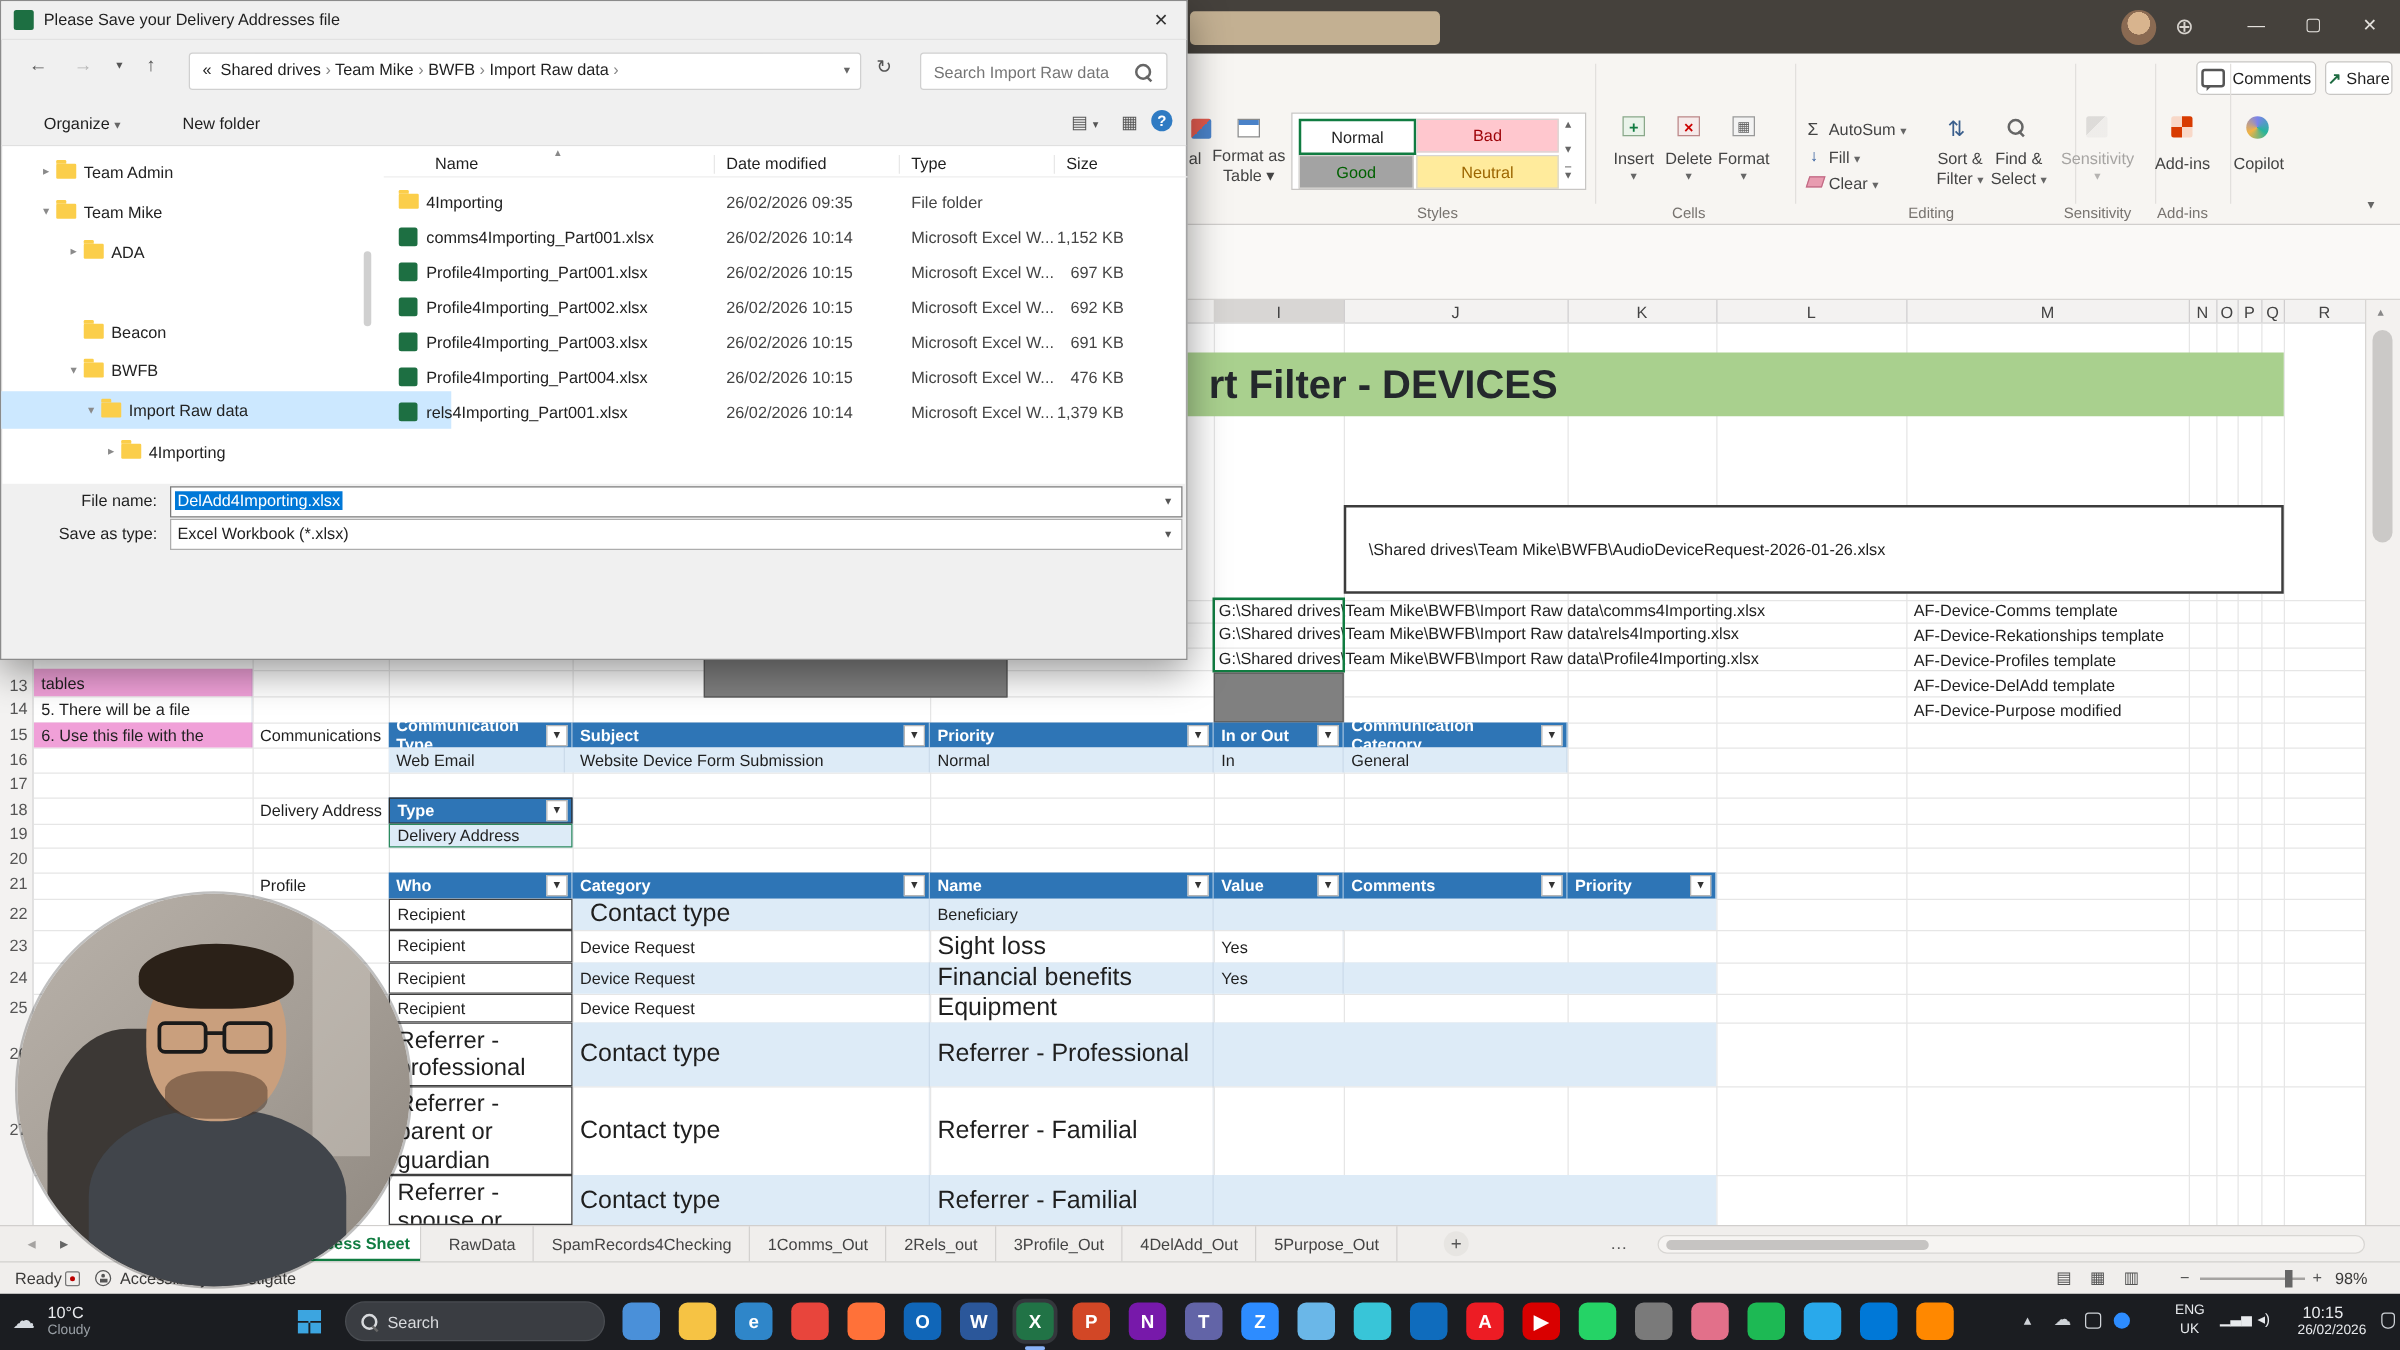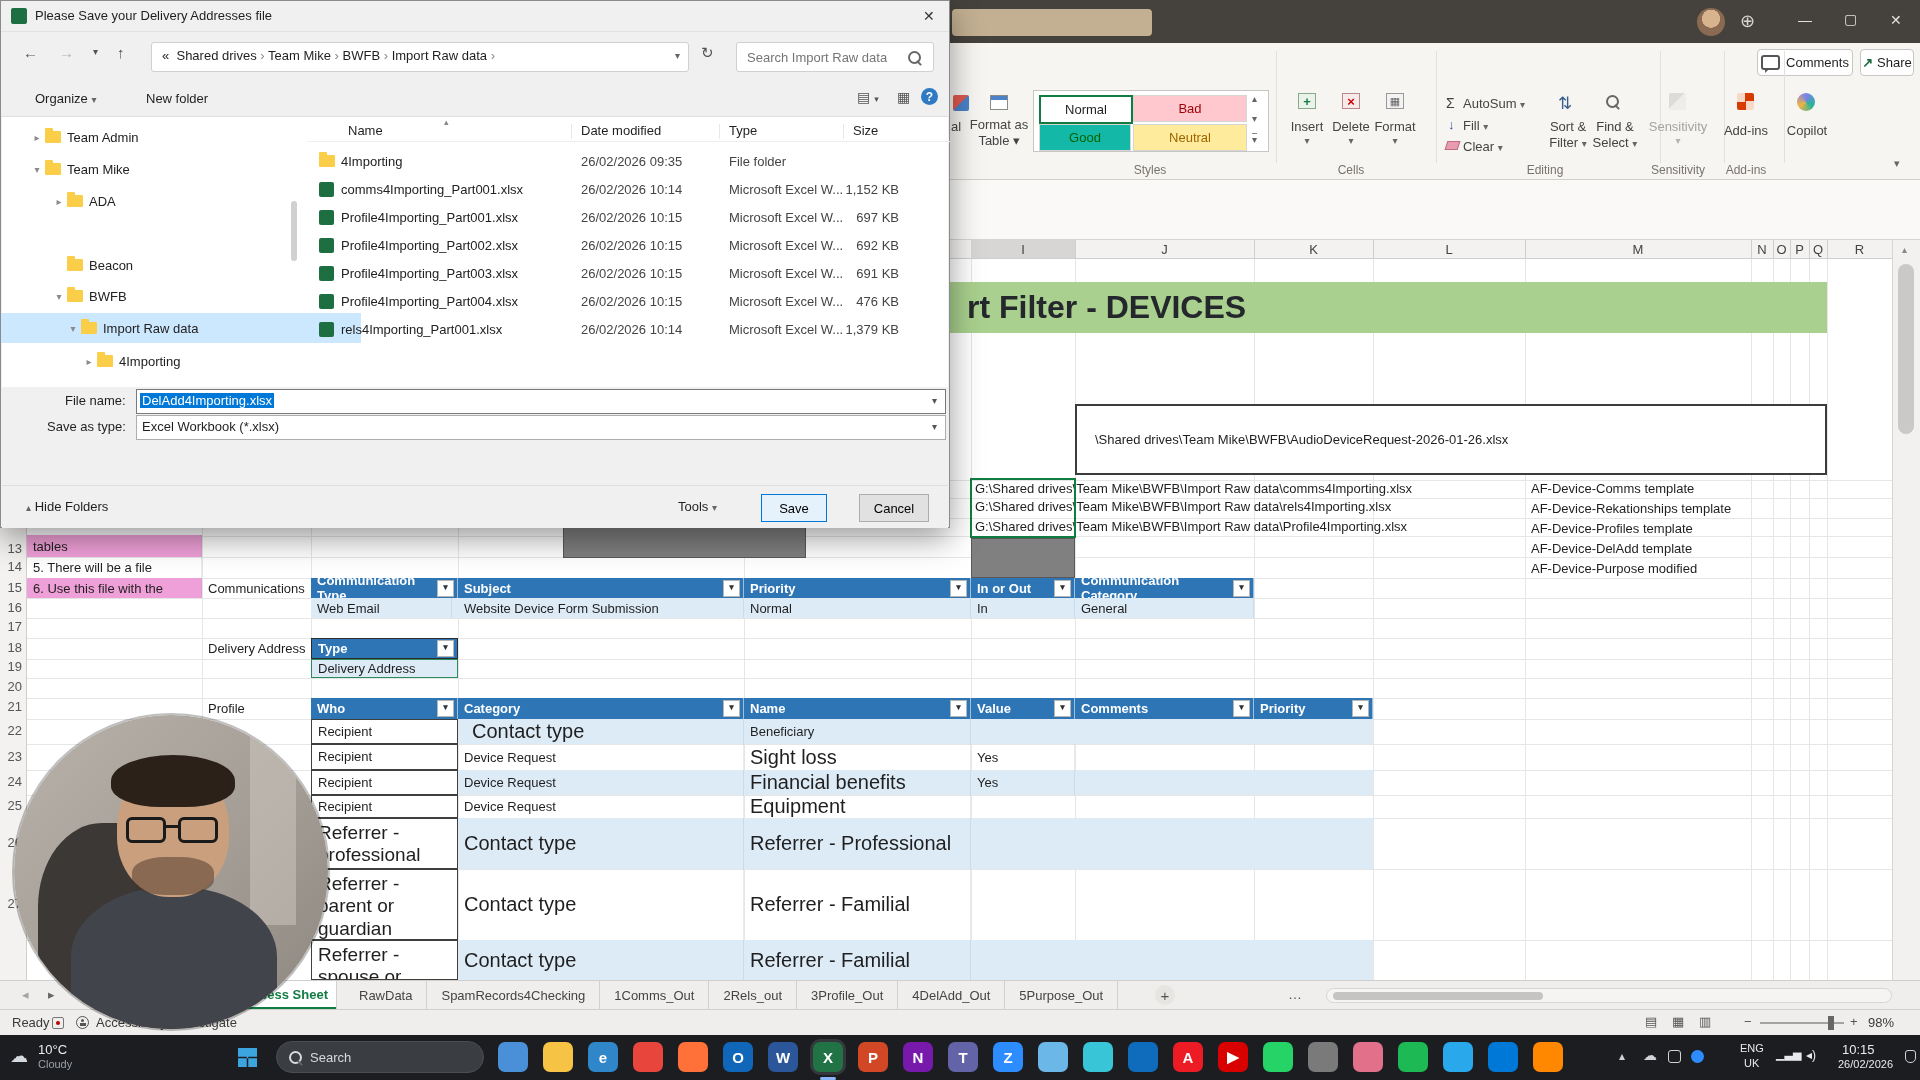--- a/index.html
+++ b/index.html
@@ -92,21 +92,21 @@
 
     <div class="d" style="left:990px;top:52px;width:18px;height:15px;background:#fff;border:1px solid #8a8a8a">
       <div class="d" style="left:0;top:0;width:16px;height:4px;background:#4a82c8"></div>
     </div>
     <span class="t" style="left:961px;top:74px;width:76px;text-align:center;font-size:13px;color:#444">Format as</span>
     <span class="t" style="left:961px;top:90px;width:76px;text-align:center;font-size:13px;color:#444"><span>Table</span> <span>▾</span></span>
 
     <div class="d" style="left:1033px;top:47px;width:236px;height:62px;background:#fff;border:1px solid #c8c6c4">
       <div class="stylecell" style="left:5px;top:4px;width:90px;height:25px;border:2px solid #107c41;color:#1f1f1f">Normal</div>
       <div class="stylecell" style="left:99px;top:4px;width:112px;height:25px;background:#ffc7ce;color:#9c0006">Bad</div>
-      <div class="stylecell" style="left:5px;top:33px;width:90px;height:25px;background:#14b8a6;color:#006100">Good</div>
+      <div class="stylecell" style="left:5px;top:33px;width:90px;height:25px;background:#a3a3a3;color:#006100">Good</div>
       <div class="stylecell" style="left:99px;top:33px;width:112px;height:25px;background:#ffeb9c;color:#9c6500">Neutral</div>
       <span class="t" style="left:218px;top:2px;font-size:10px;color:#666">▴</span>
       <span class="t" style="left:218px;top:22px;font-size:10px;color:#666">▾</span>
       <span class="t" style="left:218px;top:42px;font-size:10px;color:#666;border-top:1px solid #888">▾</span>
     </div>
     <div class="glab" style="left:1100px;top:120px;width:100px">Styles</div>
     <div class="rsep" style="left:1276px;top:8px"></div>
 
     <div class="d ctr" style="left:1298px;top:50px;width:18px;height:16px;background:#eaf3ea;border:1px solid #8aa88a;color:#107c41;font-weight:bold;font-size:13px">+</div>
     <span class="t" style="left:1282px;top:76px;width:50px;text-align:center;font-size:13px;color:#444">Insert</span>
@@ -616,25 +616,15 @@
     <div class="boxfield" style="left:135px;top:388px;width:808px;height:23px;border:1px solid #7a7a7a">
       <span class="t" style="left:3px;top:3px;font-size:13px;background:#0078d7;color:#fff;padding:0 2px">DelAdd4Importing.xlsx</span>
       <span class="t" style="right:8px;top:5px;font-size:10px;color:#555">▾</span>
     </div>
     <span class="t dtxt" style="left:46px;top:418px">Save as type:</span>
     <div class="boxfield" style="left:135px;top:414px;width:808px;height:23px;border:1px solid #adadad">
       <span class="t dtxt" style="left:5px;top:3px">Excel Workbook (*.xlsx)</span>
       <span class="t" style="right:8px;top:5px;font-size:10px;color:#555">▾</span>
     </div>
 
-    <div class="d" style="left:1px;top:484px;width:946px;height:43px;background:#f0f0f0;border-top:1px solid #dfdfdf">
-      <span class="t dtxt" style="left:24px;top:13px"><span style="font-size:10px;color:#666">▴</span> <span>Hide Folders</span></span>
-      <span class="t dtxt" style="left:676px;top:13px"><span>Tools</span> <span style="font-size:10px;color:#666">▾</span></span>
-      <div class="btn" style="left:759px;top:8px;width:64px;height:26px;background:#e5f1fb;border:1px solid #0078d7">
-          <span>Save</span>
-        </div>
-      <div class="btn" style="left:857px;top:8px;width:68px;height:26px;background:#e1e1e1;border:1px solid #adadad">
-          <span>Cancel</span>
-        </div>
-    </div>
   </div>
 
 </div>
 
 </body></html>

